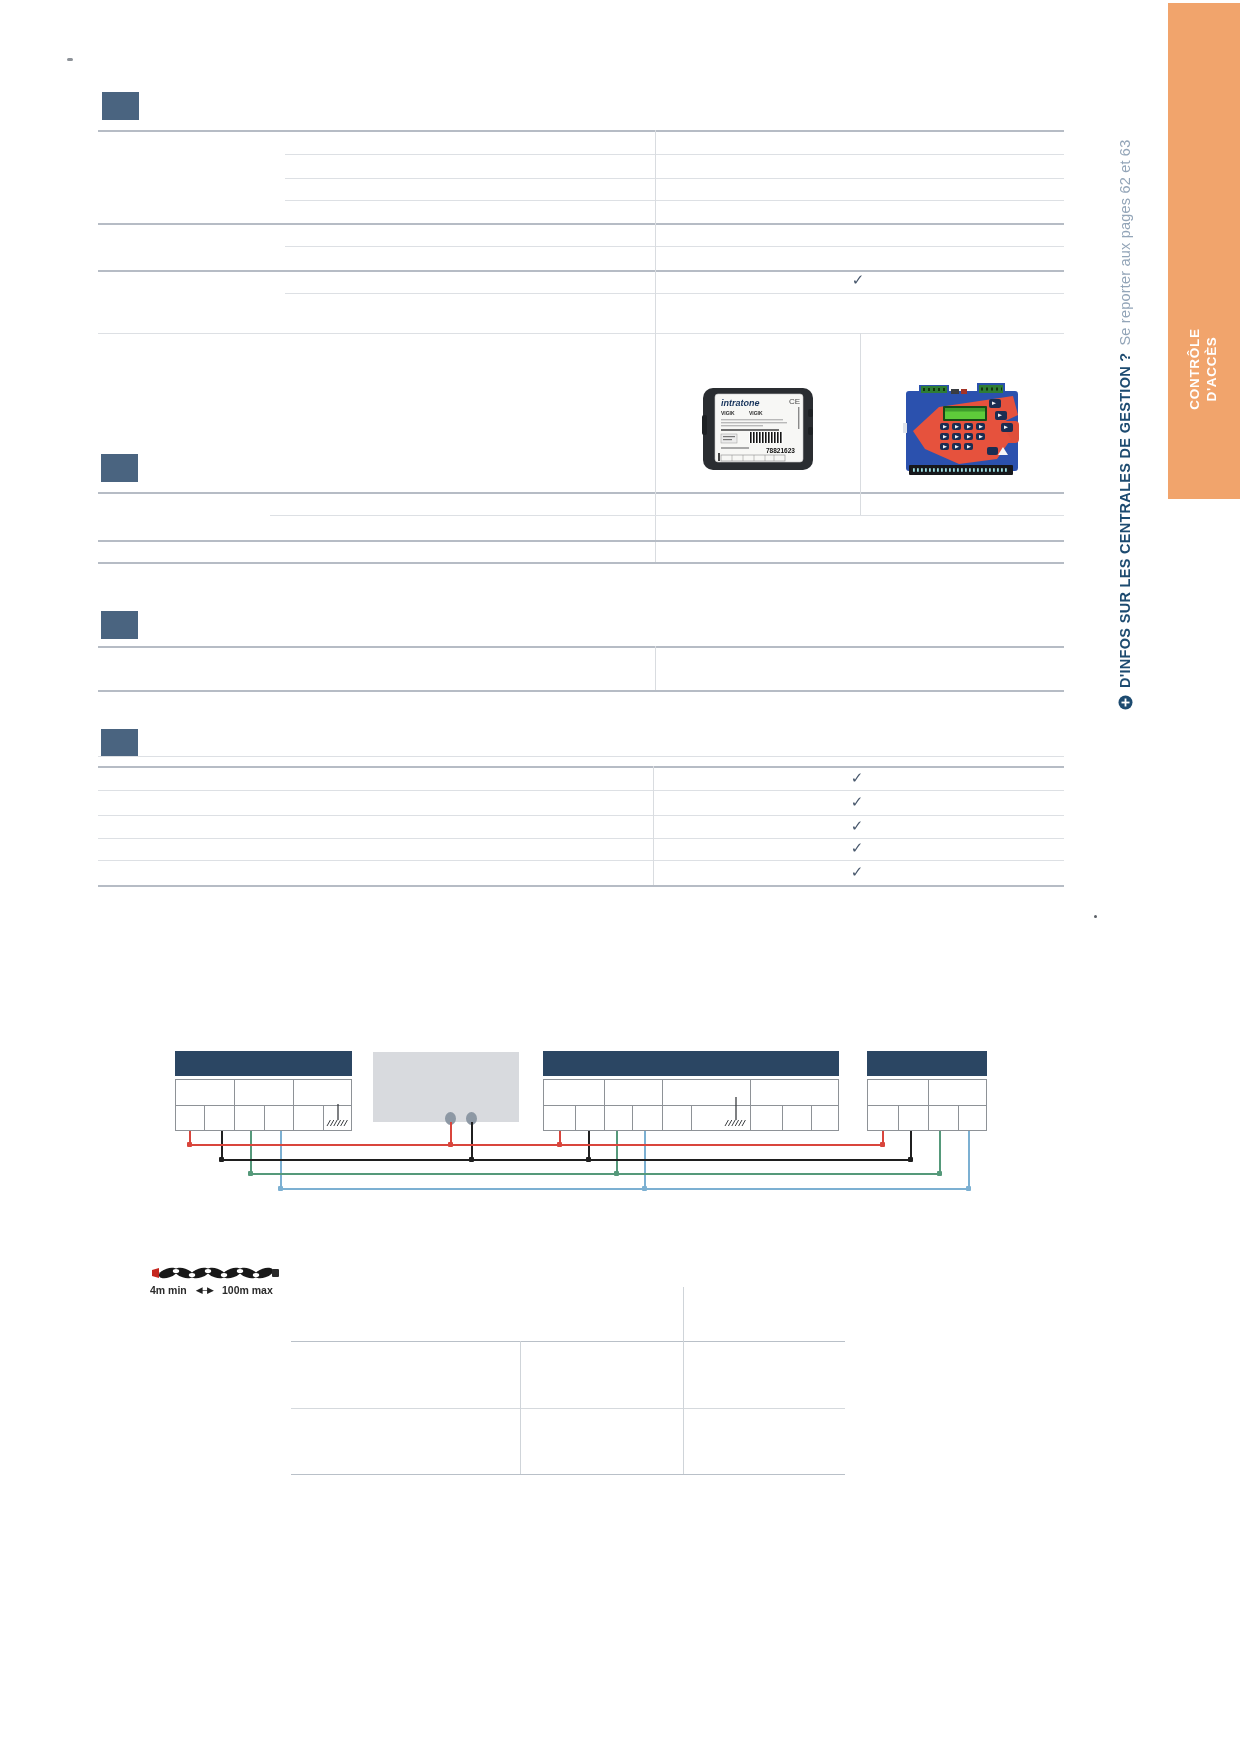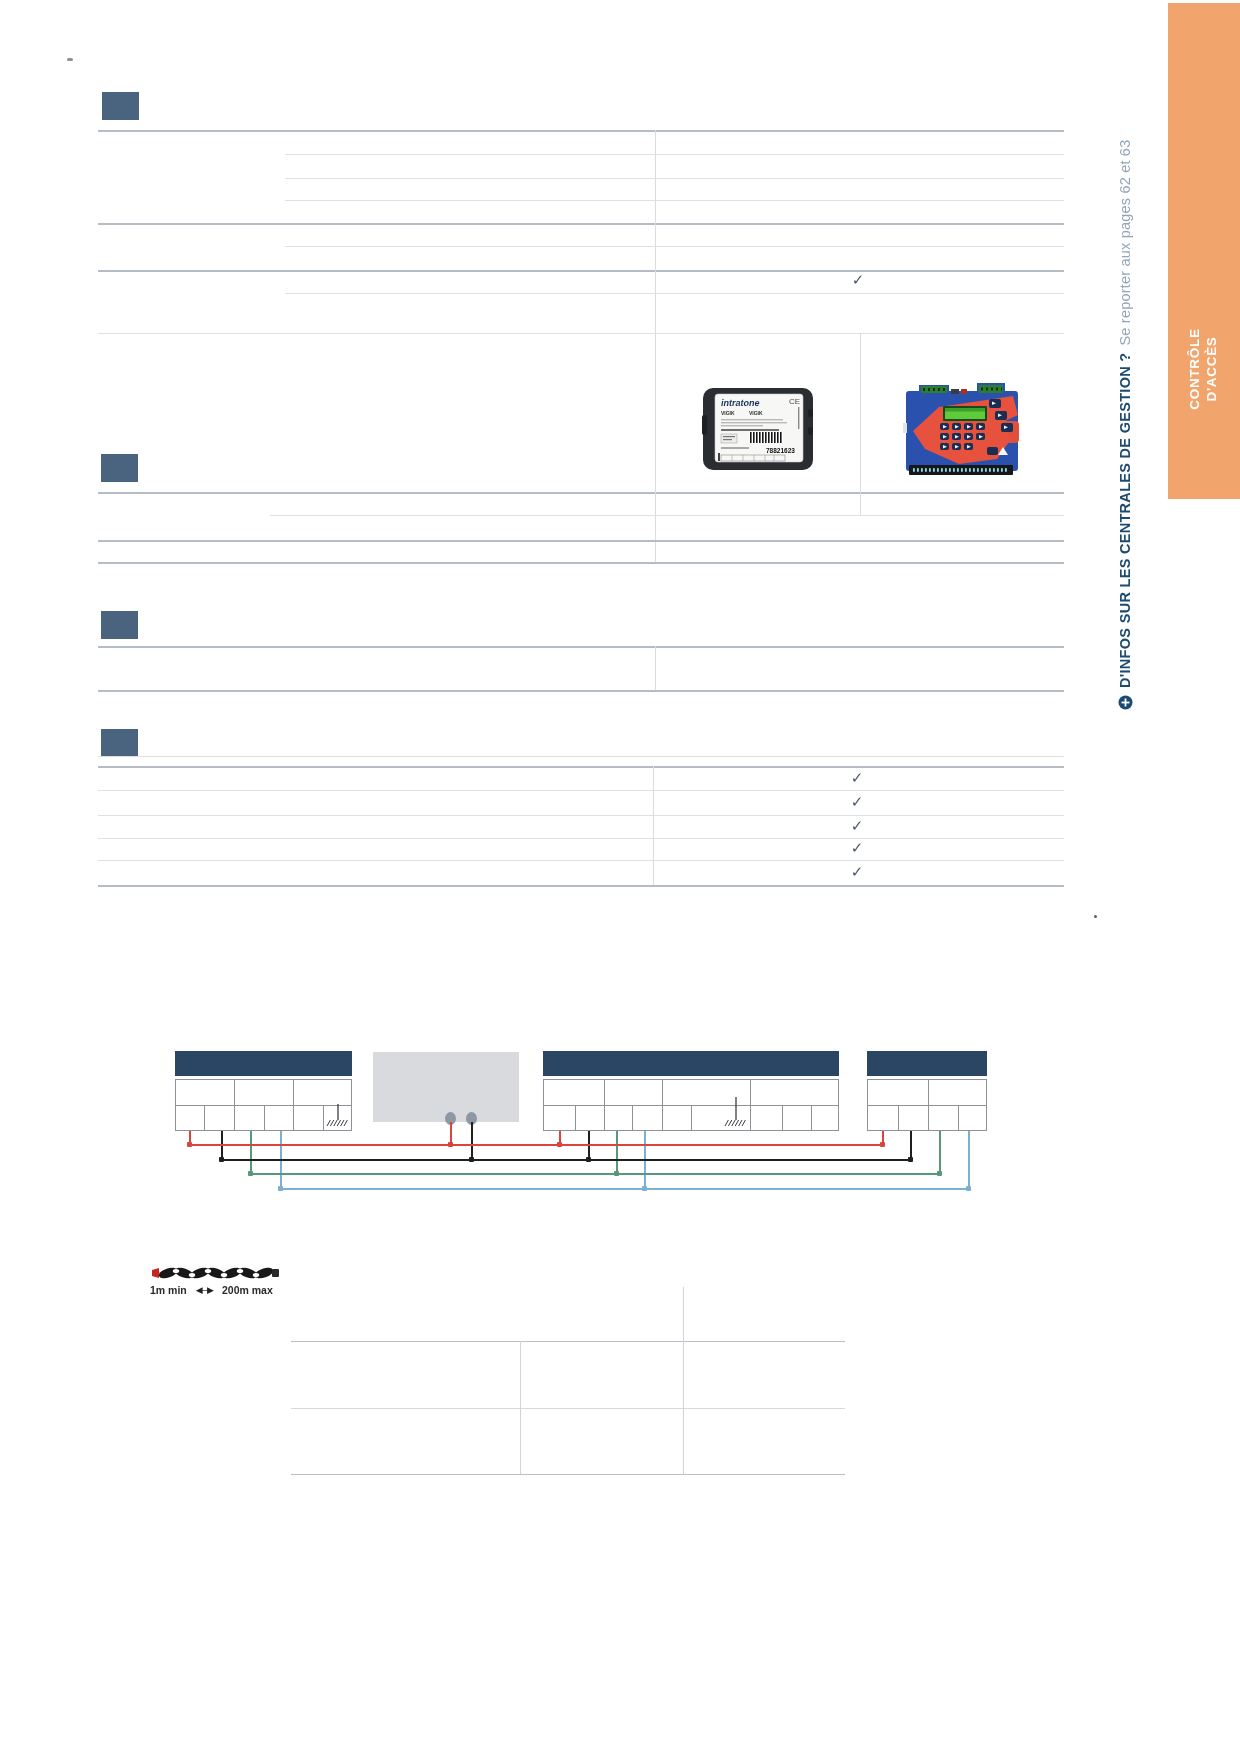--- a/index.html
+++ b/index.html
@@ -289,23 +289,23 @@
       <ellipse cx="24" cy="9" rx="3.2" ry="2"></ellipse>
         <ellipse cx="40" cy="13" rx="3.2" ry="2"></ellipse>
       <ellipse cx="56" cy="9" rx="3.2" ry="2"></ellipse>
         <ellipse cx="72" cy="13" rx="3.2" ry="2"></ellipse>
       <ellipse cx="88" cy="9" rx="3.2" ry="2"></ellipse>
         <ellipse cx="104" cy="13" rx="3.2" ry="2"></ellipse>
     </g>
     <rect x="120" y="7" width="7" height="8" rx="1" fill="#2a2a2a"></rect>
   </svg>
   <div id="cable-label">
-    <span>1m min</span>
+    <span>4m min</span>
     <span class="arrow">◀─▶</span>
-    <span>200m max</span>
+    <span>100m max</span>
   </div>
 
   <div class="hl" style="left:291px;top:1341px;width:554px;background:#b9c0c8"></div>
   <div class="hl" style="left:291px;top:1408px;width:554px;background:#d5d9dd"></div>
   <div class="hl" style="left:291px;top:1474px;width:554px;background:#b9c0c8"></div>
   <div class="vl" style="left:520px;top:1341px;height:133px;background:#cfd4d9"></div>
   <div class="vl" style="left:683px;top:1287px;height:187px;background:#cfd4d9"></div>
 
 </div>
 

